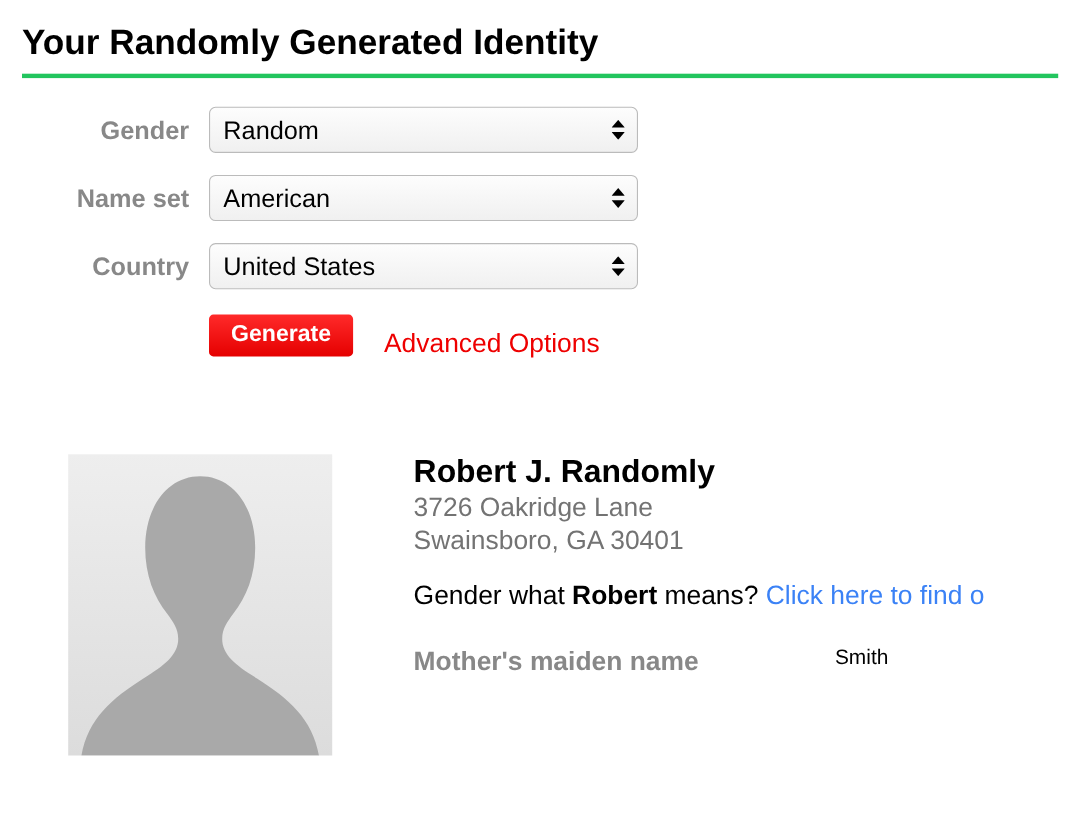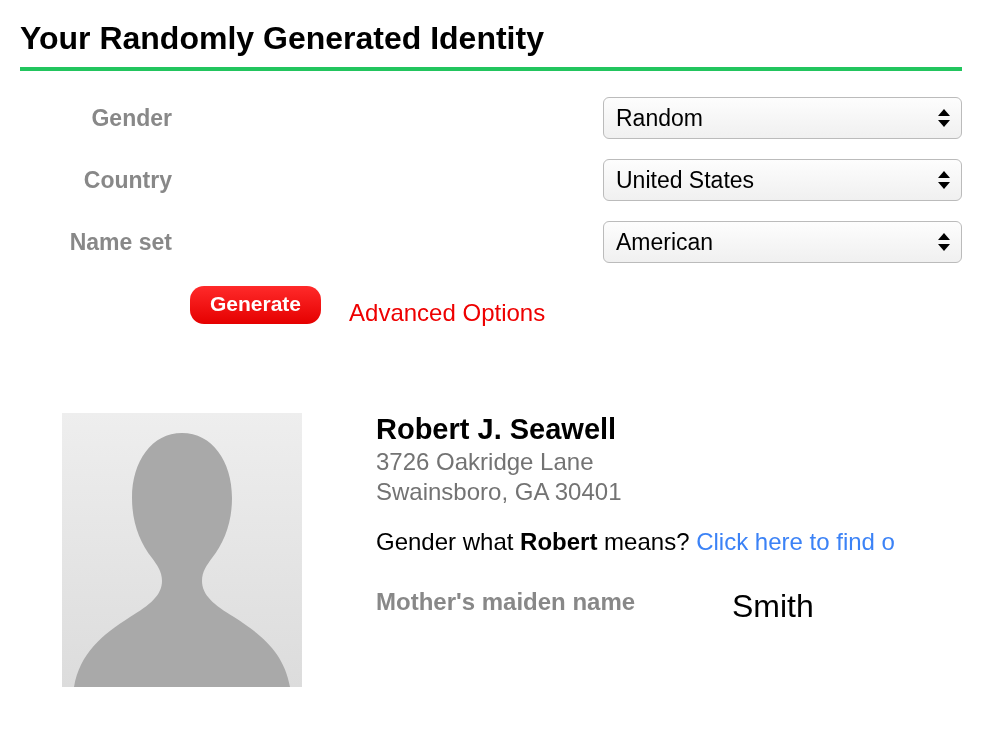--- a/index.html
+++ b/index.html
@@ -19,33 +19,32 @@
     padding-bottom: 10px;
     border-bottom: 4px solid #22c55e;
   }
   .form {
     margin-top: 26px;
   }
   .form-row {
     display: flex;
     align-items: center;
     margin-bottom: 20px;
-    justify-content: space-between;
   }
   .form-label {
     width: 170px;
     text-align: right;
     font-size: 23px;
     font-weight: bold;
     color: #888;
     padding-right: 18px;
   }
   .select-wrap {
     position: relative;
-    width: 359px;
+    width: 390px;
   }
   .select {
     width: 100%;
     height: 42px;
     border: 1px solid #bbb;
     border-radius: 6px;
     background: linear-gradient(#fdfdfd, #f0f0f0);
     font-size: 23px;
     padding: 4px 38px 4px 12px;
     appearance: none;
@@ -68,21 +67,21 @@
   .actions-spacer {
     width: 170px;
   }
   .generate-btn {
     background: #ee0000;
     background: linear-gradient(#ff2a2a, #e50000);
     color: #fff;
     font-weight: bold;
     font-size: 21px;
     border: none;
-    border-radius: 14px;
+    border-radius: 4px;
     padding: 6px 20px 8px 20px;
     cursor: pointer;
     font-family: inherit;
   }
   .adv-link {
     margin-left: 28px;
     color: #ee0000;
     font-size: 24px;
     text-decoration: none;
     cursor: pointer;
@@ -127,29 +126,30 @@
     white-space: nowrap;
   }
   .curious .bold { font-weight: bold; }
   .curious .link { color: #3b82f6; cursor: pointer; }
   .meta {
     margin-top: 32px;
   }
   .meta-row {
     display: flex;
     margin-bottom: 6px;
+    gap: 27px;
   }
   .meta-label {
     width: 356px;
     font-weight: bold;
     color: #888;
     font-size: 24px;
   }
   .meta-value {
-    font-size: 32px;
+    font-size: 19px;
   }
 </style>
 </head>
 <body>
 
 <h1 class="page-title">Your Randomly Generated Identity</h1>
 
 <div class="form">
 
   <div class="form-row">
@@ -161,66 +161,66 @@
       <span class="select-caret">
         <svg width="12" height="18" viewBox="0 0 12 18">
             <polygon points="6,0 0,7 12,7" fill="#000"></polygon>
             <polygon points="0,11 12,11 6,18" fill="#000"></polygon>
           </svg>
       </span>
     </div>
   </div>
 
   <div class="form-row">
+    <div class="form-label">Name set</div>
+    <div class="select-wrap">
+      <select class="select">
+        <option>American</option>
+      </select>
+      <span class="select-caret">
+        <svg width="12" height="18" viewBox="0 0 12 18">
+            <polygon points="6,0 0,7 12,7" fill="#000"></polygon>
+            <polygon points="0,11 12,11 6,18" fill="#000"></polygon>
+          </svg>
+      </span>
+    </div>
+  </div>
+
+  <div class="form-row">
     <div class="form-label">Country</div>
     <div class="select-wrap">
       <select class="select">
         <option>United States</option>
       </select>
       <span class="select-caret">
         <svg width="12" height="18" viewBox="0 0 12 18">
             <polygon points="6,0 0,7 12,7" fill="#000"></polygon>
             <polygon points="0,11 12,11 6,18" fill="#000"></polygon>
           </svg>
       </span>
     </div>
   </div>
 
-  <div class="form-row">
-    <div class="form-label">Name set</div>
-    <div class="select-wrap">
-      <select class="select">
-        <option>American</option>
-      </select>
-      <span class="select-caret">
-        <svg width="12" height="18" viewBox="0 0 12 18">
-            <polygon points="6,0 0,7 12,7" fill="#000"></polygon>
-            <polygon points="0,11 12,11 6,18" fill="#000"></polygon>
-          </svg>
-      </span>
-    </div>
-  </div>
-
   <div class="actions-row">
     <div class="actions-spacer"></div>
     <button class="generate-btn">Generate</button>
     <a class="adv-link">Advanced Options</a>
   </div>
 
 </div>
 
 <div class="identity">
   <div class="avatar">
     <svg viewBox="0 0 240 274">
       <path fill="#a9a9a9" d="M120 20 C90 20 70 48 70 85 C70 110 78 130 90 145 C95 152 100 158 100 168 C100 182 88 192 68 204 C40 222 18 240 12 274 L228 274 C222 240 200 222 172 204 C152 192 140 182 140 168 C140 158 145 152 150 145 C162 130 170 110 170 85 C170 48 150 20 120 20 Z"></path>
     </svg>
   </div>
 
   <div class="details">
-    <div class="person-name">Robert J. Seawell</div>
+    <div class="person-name">Robert J. Randomly</div>
     <div class="addr-line">3726 Oakridge Lane</div>
     <div class="addr-line">Swainsboro, GA 30401</div>
 
     <div class="curious">
       <span>Gender what </span><span class="bold">Robert</span><span> means? </span><span class="link">Click here to find o</span>
     </div>
 
     <div class="meta">
       <div class="meta-row">
         <div class="meta-label">Mother's maiden name</div>

